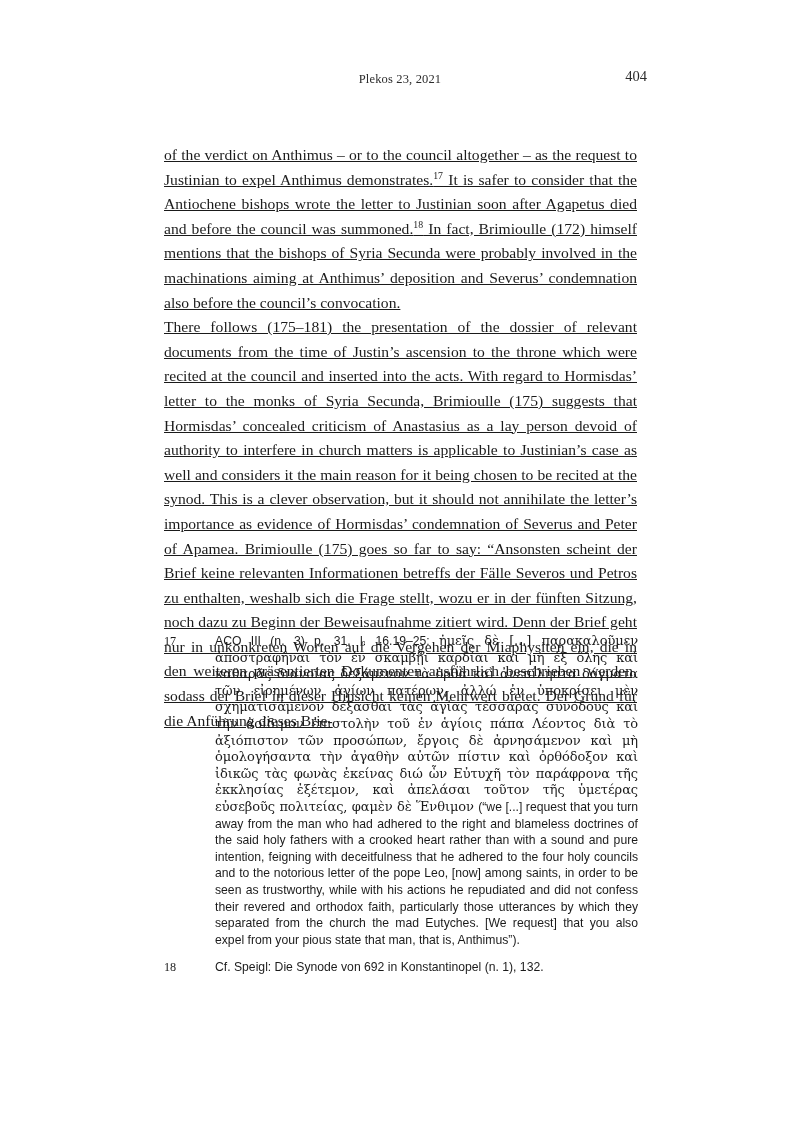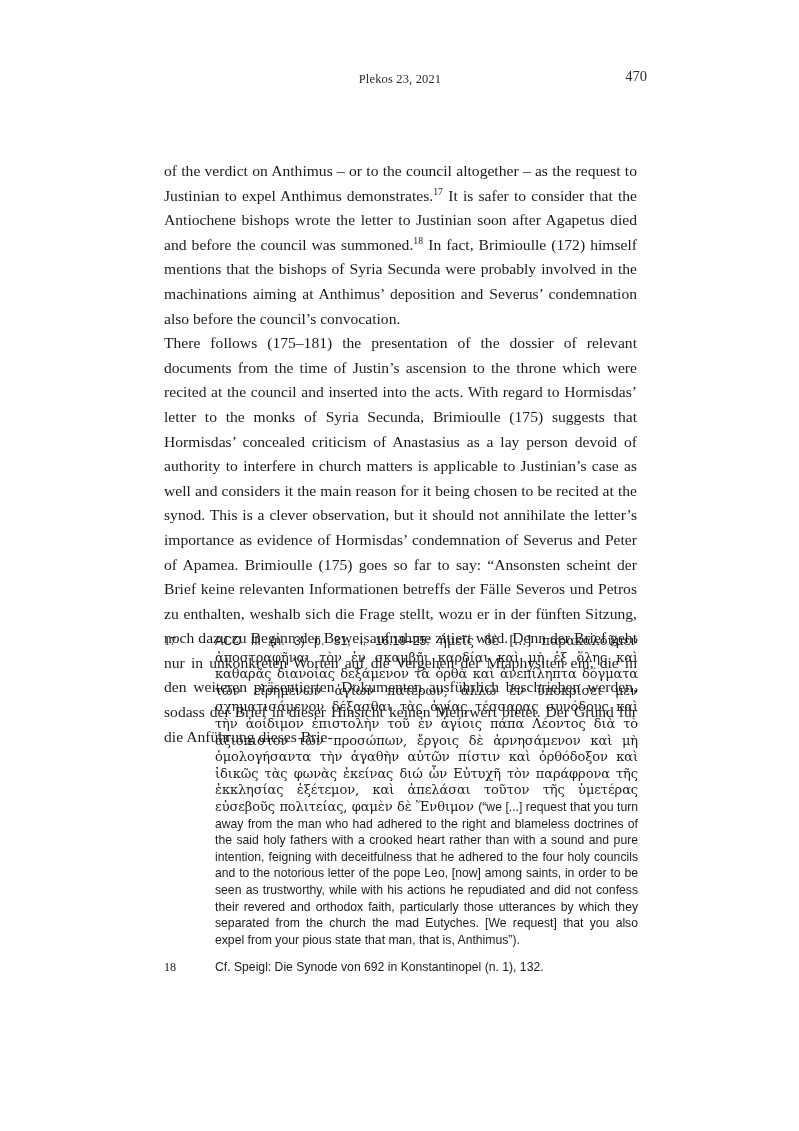--- a/index.html
+++ b/index.html
@@ -37,23 +37,24 @@
   }
   .running-head .folio {
     position: absolute;
     right: -10px;
     top: -4px;
     font-size: 14.5px;
     color: #2b2b2b;
   }
   .body-col {
     position: absolute;
-    top: 159px;
+    top: 143px;
     left: 164px;
     width: 473px;
+    text-decoration: underline;
   }
   p.body-par {
     margin: 0;
     font-size: 15.6px;
     line-height: 24.6px;
     text-align: justify;
     text-justify: inter-word;
     hyphens: none;
     color: #1b1b1b;
     letter-spacing: 0.01px;
@@ -104,21 +105,21 @@
     margin-bottom: 0;
   }
 </style>
 </head>
 <body>
 
 <div class="page">
 
   <div class="running-head">
     <span class="journal">Plekos 23, 2021</span>
-    <span class="folio">470</span>
+    <span class="folio">404</span>
   </div>
 
   <div class="body-col">
     <p class="body-par">of the verdict on Anthimus – or to the council altogether – as the request to Justinian to expel Anthimus demonstrates.<sup class="fn-ref">17</sup> It is safer to consider that the Antiochene bishops wrote the letter to Justinian soon after Agapetus died and before the council was summoned.<sup class="fn-ref">18</sup> In fact, Brimioulle (172) himself mentions that the bishops of Syria Secunda were probably involved in the machinations aiming at Anthimus’ deposition and Severus’ condemnation also before the council’s convocation.</p>
     <p class="body-par">There follows (175–181) the presentation of the dossier of relevant documents from the time of Justin’s ascension to the throne which were recited at the council and inserted into the acts. With regard to Hormisdas’ letter to the monks of Syria Secunda, Brimioulle (175) suggests that Hormisdas’ concealed criticism of Anastasius as a lay person devoid of authority to interfere in church matters is applicable to Justinian’s case as well and considers it the main reason for it being chosen to be recited at the synod. This is a clever observation, but it should not annihilate the letter’s importance as evidence of Hormisdas’ condemnation of Severus and Peter of Apamea. Brimioulle (175) goes so far to say: “Ansonsten scheint der Brief keine relevanten Informationen betreffs der Fälle Severos und Petros zu enthalten, weshalb sich die Frage stellt, wozu er in der fünften Sitzung, noch dazu zu Beginn der Beweisaufnahme zitiert wird. Denn der Brief geht nur in unkonkreten Worten auf die Vergehen der Miaphysiten ein, die in den weiteren präsentierten Dokumenten ausführlich beschrieben werden, sodass der Brief in dieser Hinsicht keinen Mehrwert bietet. Der Grund für die Anführung dieses Brie-</p>
   </div>
 
   <div class="notes">
 
     <div class="note">

